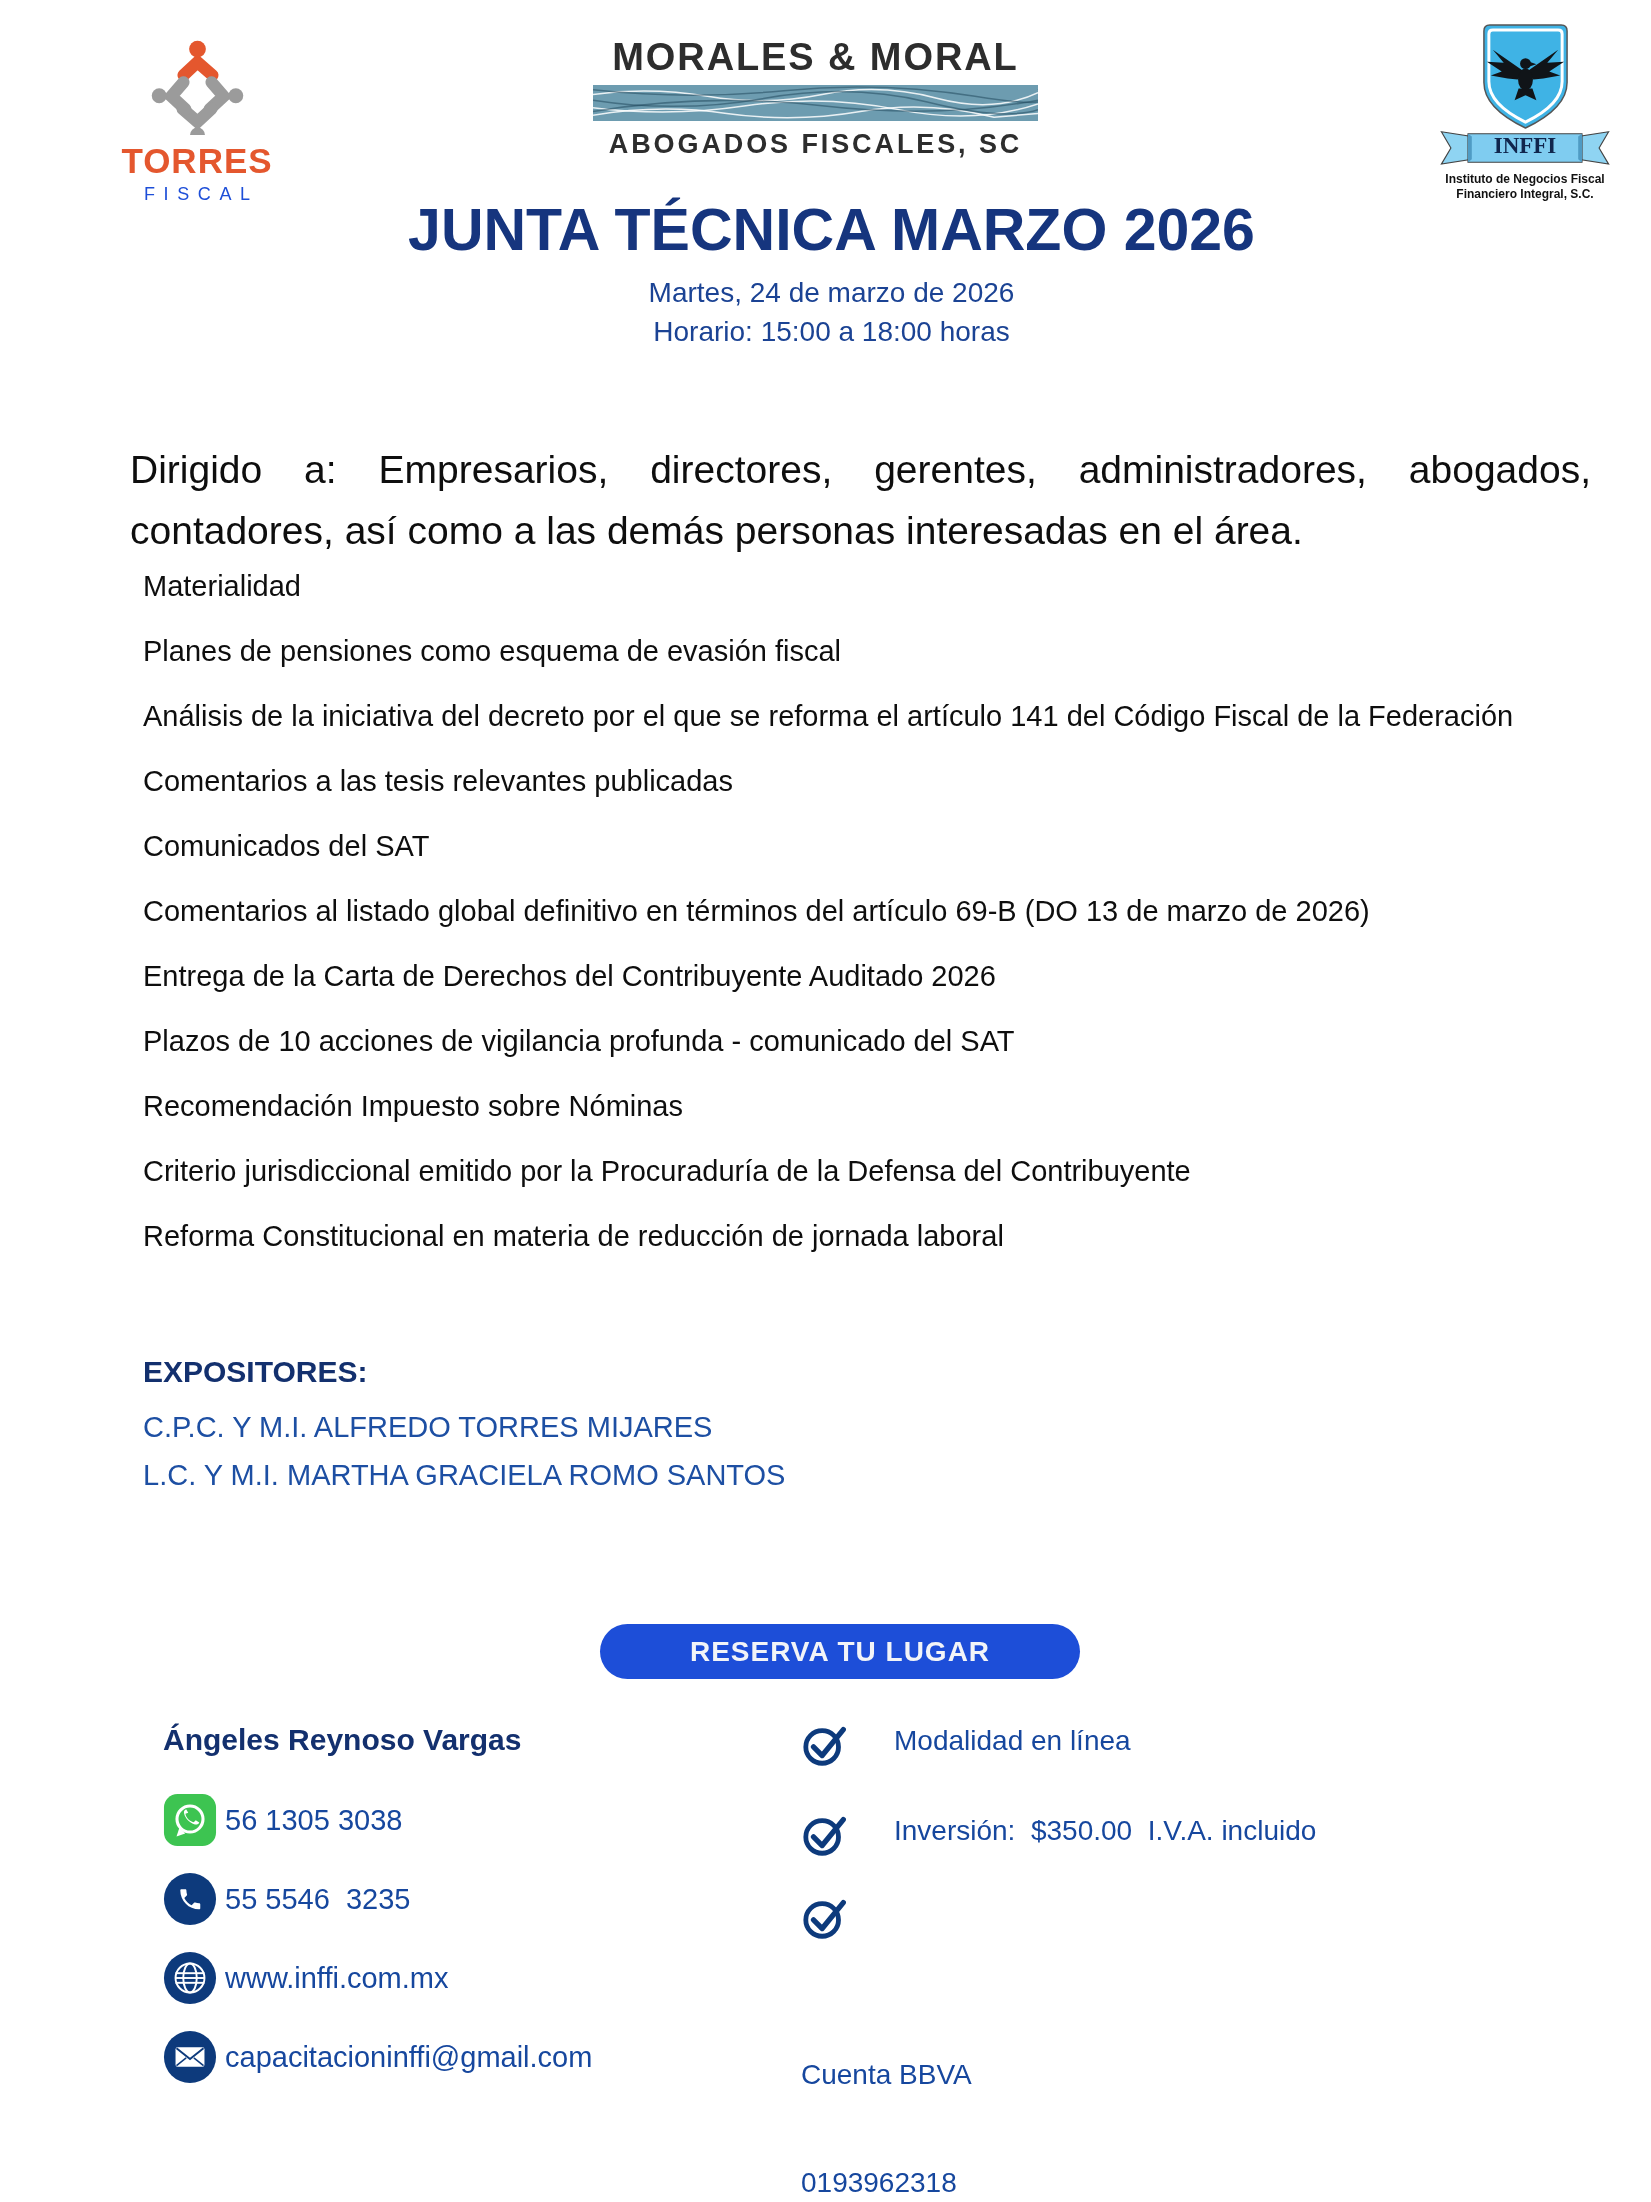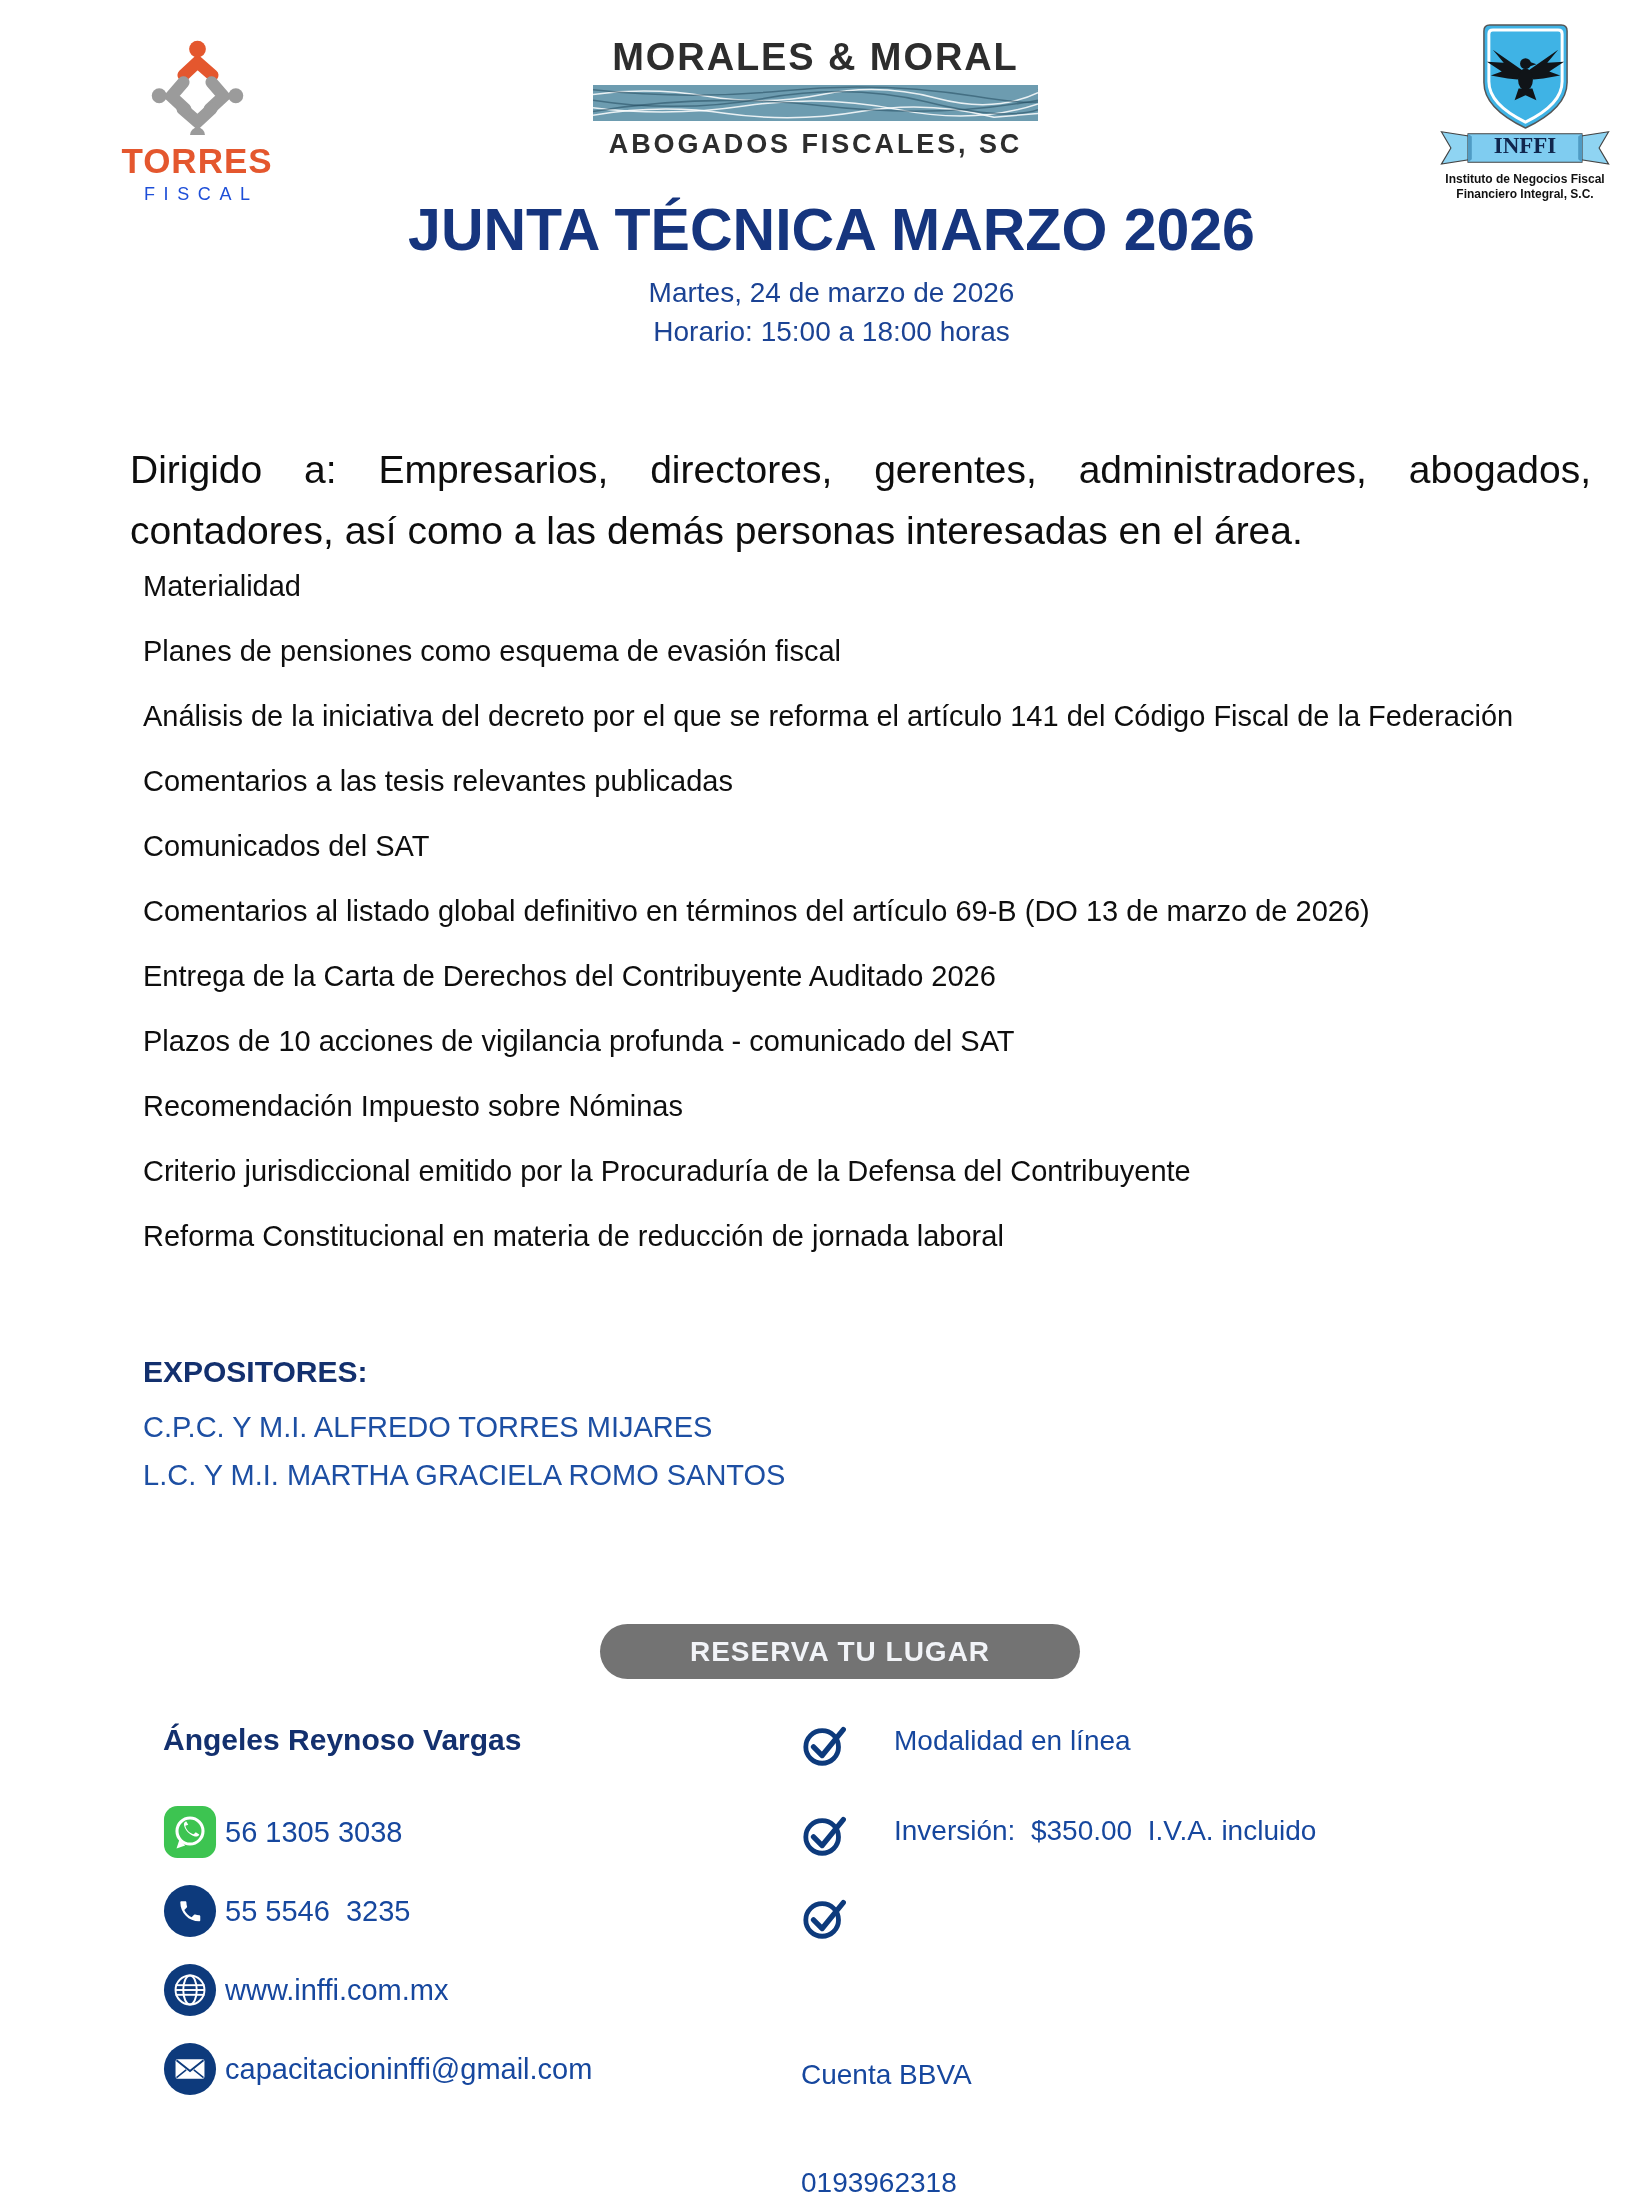--- a/index.html
+++ b/index.html
@@ -42,27 +42,27 @@
       font-size: 39px; color: #0e0e0e; line-height: 1.56; text-align: justify; }
   .agenda { position: absolute; top: 572px; left: 143px; width: 1477px; }
   .agenda p { font-size: 29px; color: #0e0e0e; line-height: 29px; margin: 0 0 36px 0; white-space: nowrap; }
 
   .speakers { position: absolute; top: 1355px; left: 143px; width: 1147px; }
   .speakers .sp-heading { font-size: 30px; font-weight: 800; color: #13306e; margin-bottom: 14.3px; }
   .speakers .sp-name { font-size: 29px; color: #1d4fa3; line-height: 48px; }
 
   
   .cta-button { position: absolute; top: 1624px; left: 600px; width: 480px; height: 55px;
-      background: #737373; border-radius: 29px; border: none; cursor: pointer;
+      background: #1d4ed8; border-radius: 29px; border: none; cursor: pointer;
       display: flex; align-items: center; justify-content: center; }
   .cta-button span { font-size: 28px; font-weight: 800; color: #f2f4f8; letter-spacing: 1px; }
 
   
   .contact-left { position: absolute; top: 1723px; left: 163px; width: 593px; }
-  .contact-name { font-size: 30px; font-weight: 800; color: #13306e; margin-bottom: 48px; }
+  .contact-name { font-size: 30px; font-weight: 800; color: #13306e; margin-bottom: 36px; }
   .c-row { display: flex; align-items: center; gap: 8px; margin-bottom: 25px; height: 54px; }
   .c-row .c-icon { flex: 0 0 54px; width: 54px; height: 54px; }
   .c-row .c-text { font-size: 29px; color: #16479e; white-space: pre-wrap; }
 
   .contact-right { position: absolute; top: 1723px; left: 801px; width: 784px; }
   .d-row { display: flex; align-items: flex-start; gap: 43px; }
   .d-row .d-icon { flex: 0 0 50px; width: 50px; height: 50px; margin-top: -3.8px; }
   .d-row .d-lines { font-size: 28px; color: #16479e; line-height: 36px; white-space: pre-wrap; }
   .d-mb1 { margin-bottom: 44px; }
   .d-mb2 { margin-bottom: 36px; }

